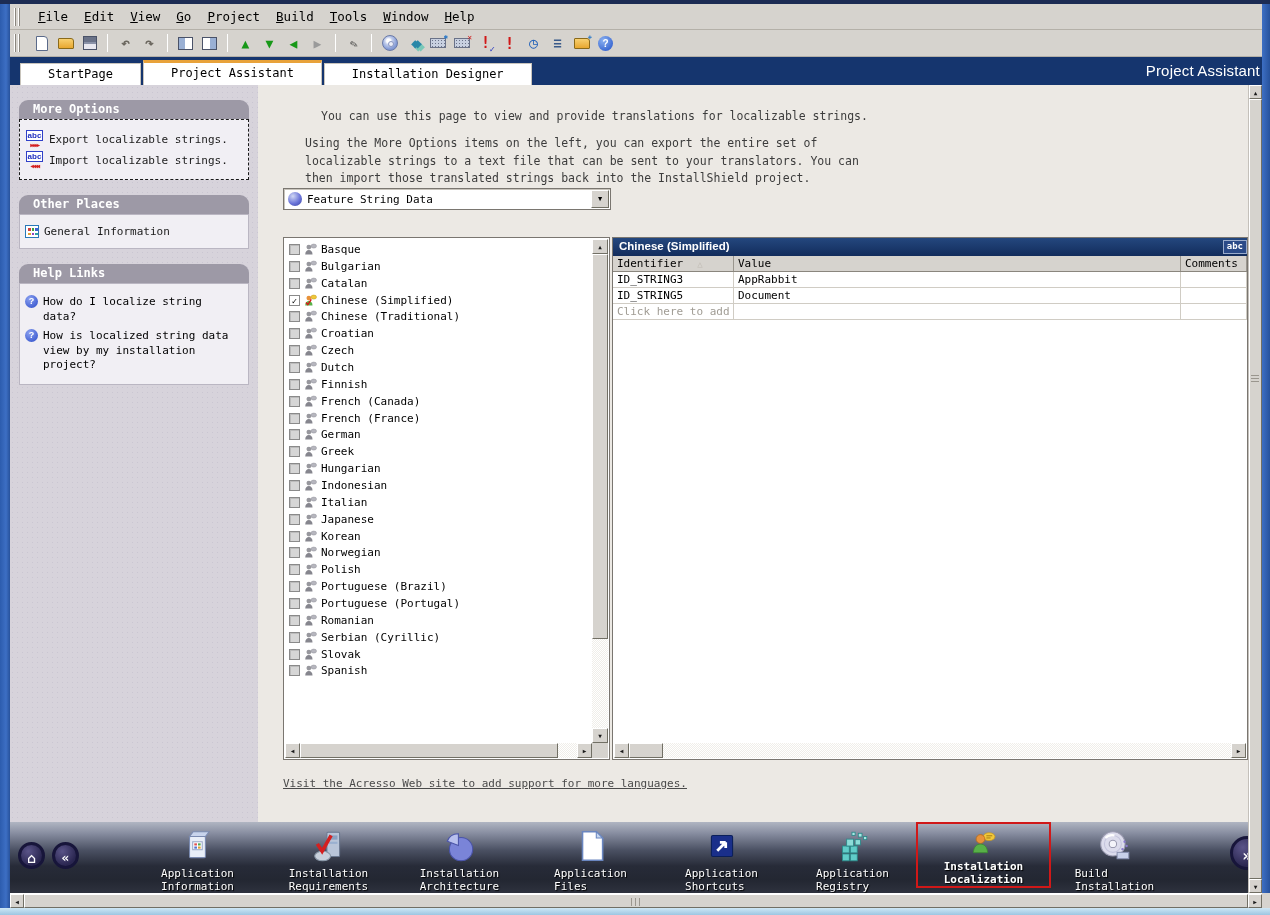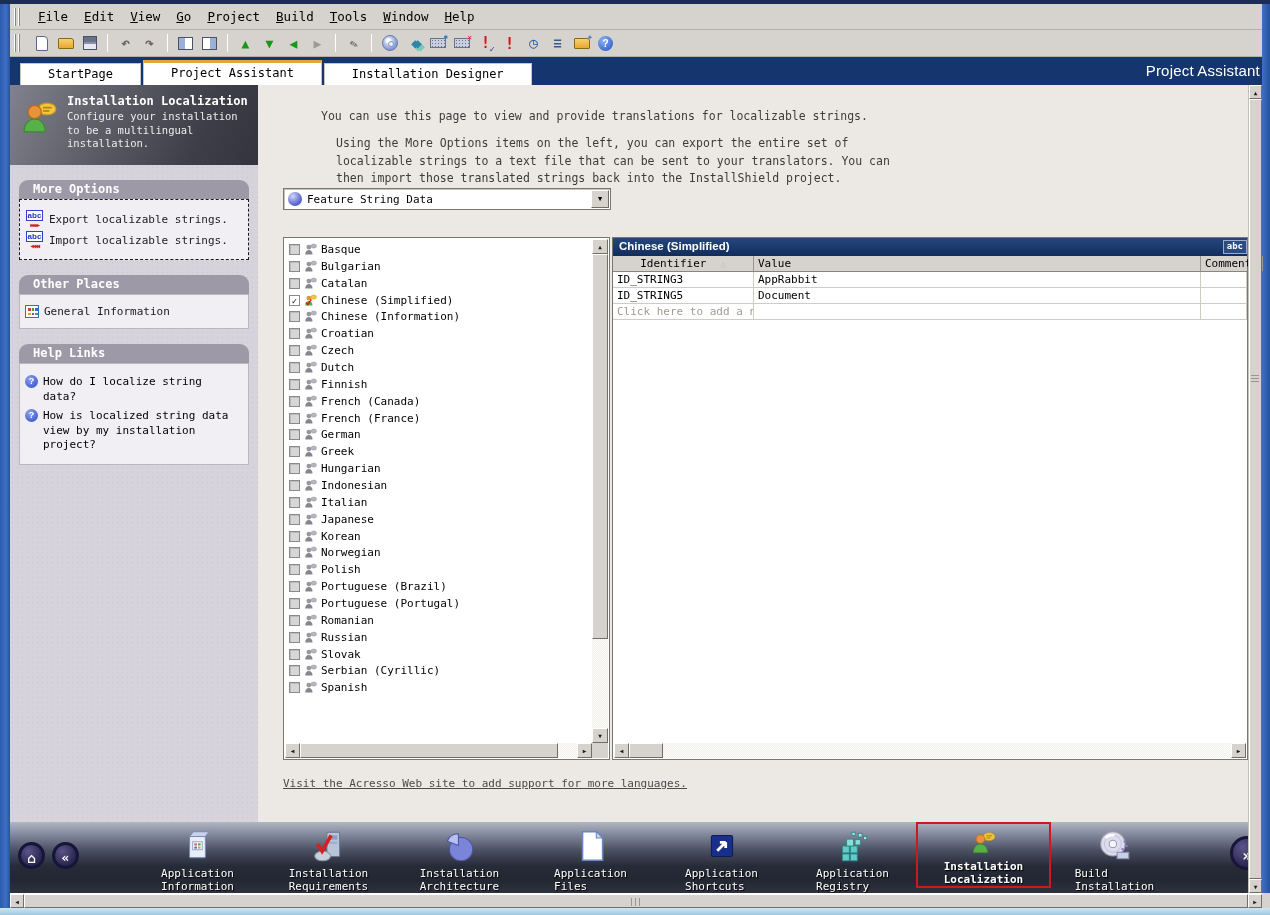--- a/index.html
+++ b/index.html
@@ -93,21 +93,21 @@
   .help-ico { width:13px; height:13px; flex:none; border-radius:50%; text-align:center;
               background:radial-gradient(circle at 35% 30%,#8aa0f0,#2a4ac8);
               color:#fff; font:bold 9px/13px "Liberation Sans",sans-serif; }
   .hl-item { display:flex; gap:5px; margin:4px 0; font-size:11px; line-height:1.35; cursor:pointer; }
   .hl-item span { max-width:186px; }
 
   
   .content { position:absolute; left:248px; top:0; width:990px; height:100%;padding-left:40px; }
   .intro { font-size:11.5px; line-height:1.5; color:#3c3c3c; width:580px; }
   .intro.first { margin:23px 0 10px 23px; }
-  .intro.second { margin:0 0 0 38px; }
+  .intro.second { margin:0 0 0 7px; }
 
   .dropdown { position:absolute; left:25px; top:103px; width:328px; height:22px; background:#fff;
               border:1px solid #7a7670; box-shadow:inset 1px 1px 0 #c8c4bc;
               display:flex; align-items:center; gap:5px; padding-left:4px; font-size:11px; cursor:pointer; }
   .dd-icon { width:14px; height:14px; border-radius:50%; flex:none;
              background:radial-gradient(circle at 35% 30%,#d0d8f4,#6a74d8 55%,#3640a0); }
   .dd-btn { margin-left:auto; width:18px; height:18px; margin-right:1px; background:#d6d3ce;
             border:1px solid; border-color:#fff #716f64 #716f64 #fff; font-size:7px; color:#000;
             display:flex; align-items:center; justify-content:center; }
 
@@ -141,21 +141,21 @@
 
   
   .strtable { position:absolute; left:354px; top:152px; width:636px; height:523px; background:#fff; border:1px solid #7a7670; }
   .st-title { height:18px; background:linear-gradient(#24477e,#122c5c); color:#fff; position:relative;
               font:bold 11.5px/17px "Liberation Sans",sans-serif; padding:0 6px; }
   .abc-btn { position:absolute; right:0; top:2px; background:#2a4a88; border:1px solid #9aaccc; color:#fff;
              font:bold 9px/11px "DejaVu Sans Mono",monospace; padding:0 3px 1px; cursor:pointer; }
   .st-cols { display:flex; height:16px; background:#d6d3ce; border-bottom:1px solid #8a867e; font-size:11px; }
   .st-cols .hc { border-right:1px solid #9a968e; padding:0 4px; display:flex; align-items:center; }
   .hc .tri { color:#c0bcb4; font-size:9px; margin-left:14px; }
-  .c1 { width:141px; flex:none;justify-content:center; } .c2 { width:447px; flex:none; } .c3 { flex:1;text-align:right; }
+  .c1 { width:121px; flex:none; } .c2 { width:447px; flex:none; } .c3 { flex:1;text-align:right; }
   .st-row { display:flex; height:16px; font-size:11px; }
   .st-row .cell { border-right:1px solid #d0ccc4; border-bottom:1px solid #d0ccc4; padding:1px 4px; overflow:hidden; white-space:nowrap; }
   .st-row.add .cell.c1 { color:#a09c94; cursor:pointer; }
   .strtable .hsb2 { position:absolute; left:1px; right:1px; bottom:1px; height:15px; }
   .hsb2 .left  { position:absolute; left:0; top:0; bottom:0; width:15px; }
   .hsb2 .right { position:absolute; right:0; top:0; bottom:0; width:15px; }
   .hsb2 .sthumb { top:0; bottom:0; left:15px; width:34px; }
 
   .footer-link { position:absolute; left:25px; top:692px; font-size:11px; color:#4a4a4a;
                  text-decoration:underline; cursor:pointer; }
@@ -281,33 +281,20 @@
       <div class="tab">StartPage</div>
       <div class="tab active">Project Assistant</div>
       <div class="tab">Installation Designer</div>
     </div>
   <div class="view-title">Project Assistant</div>
 </div>
 
 <div class="workspace">
 
   <aside class="sidebar">
-    <div class="sb-header">
-      <svg width="40" height="42" viewBox="0 0 34 34">
-        <ellipse cx="23" cy="8.5" rx="7.5" ry="5" fill="#f2c83a" stroke="#c89820"></ellipse>
-        <rect x="19.5" y="6.6" width="7.5" height="1.5" fill="#b08818"></rect>
-        <rect x="19.5" y="9.4" width="5.5" height="1.5" fill="#b08818"></rect>
-        <circle cx="12.5" cy="11" r="5.6" fill="#e8923a" stroke="#b86a1a"></circle>
-        <path d="M3.5 28 c0-7 4-11 9-11 s9 4 9 11 z" fill="#58b048" stroke="#3a8830"></path>
-      </svg>
-      <div>
-        <div class="sb-title-txt">Installation Localization</div>
-        <div class="sb-desc-txt">Configure your installation to be a multilingual installation.</div>
-      </div>
-    </div>
 
     <section class="sb-section">
       <div class="sb-cap">More Options</div>
       <div class="sb-box dashed" id="more-options-items">
           <div class="sb-item">
      <span class="abc-ico">
        <span class="abc-box">abc</span>
               <span class="abc-arrows">▶▶▶▶</span>
      </span>
             <span>Export localizable strings.</span>
@@ -403,21 +390,21 @@
     </svg>
             <span>Chinese (Simplified)</span>
           </div>
           <div class="lang-row">
      <span class="cb"></span>
      <svg width="13" height="13" viewBox="0 0 16 16">
       <ellipse cx="12" cy="3.8" rx="3.4" ry="2.5" fill="#b6b6be" stroke="#92929a" stroke-width="0.6"></ellipse>
       <circle cx="6" cy="5" r="3" fill="#98989e"></circle>
       <path d="M1.5 14 c0-3.4 2-5.4 4.5-5.4 s4.5 2 4.5 5.4 z" fill="#86868e"></path>
     </svg>
-            <span>Chinese (Information)</span>
+            <span>Chinese (Traditional)</span>
           </div>
           <div class="lang-row">
      <span class="cb"></span>
      <svg width="13" height="13" viewBox="0 0 16 16">
       <ellipse cx="12" cy="3.8" rx="3.4" ry="2.5" fill="#b6b6be" stroke="#92929a" stroke-width="0.6"></ellipse>
       <circle cx="6" cy="5" r="3" fill="#98989e"></circle>
       <path d="M1.5 14 c0-3.4 2-5.4 4.5-5.4 s4.5 2 4.5 5.4 z" fill="#86868e"></path>
     </svg>
             <span>Croatian</span>
           </div>
@@ -574,39 +561,30 @@
     </svg>
             <span>Romanian</span>
           </div>
           <div class="lang-row">
      <span class="cb"></span>
      <svg width="13" height="13" viewBox="0 0 16 16">
       <ellipse cx="12" cy="3.8" rx="3.4" ry="2.5" fill="#b6b6be" stroke="#92929a" stroke-width="0.6"></ellipse>
       <circle cx="6" cy="5" r="3" fill="#98989e"></circle>
       <path d="M1.5 14 c0-3.4 2-5.4 4.5-5.4 s4.5 2 4.5 5.4 z" fill="#86868e"></path>
     </svg>
-            <span>Russian</span>
+            <span>Serbian (Cyrillic)</span>
           </div>
           <div class="lang-row">
      <span class="cb"></span>
      <svg width="13" height="13" viewBox="0 0 16 16">
       <ellipse cx="12" cy="3.8" rx="3.4" ry="2.5" fill="#b6b6be" stroke="#92929a" stroke-width="0.6"></ellipse>
       <circle cx="6" cy="5" r="3" fill="#98989e"></circle>
       <path d="M1.5 14 c0-3.4 2-5.4 4.5-5.4 s4.5 2 4.5 5.4 z" fill="#86868e"></path>
     </svg>
             <span>Slovak</span>
-          </div>
-          <div class="lang-row">
-     <span class="cb"></span>
-     <svg width="13" height="13" viewBox="0 0 16 16">
-      <ellipse cx="12" cy="3.8" rx="3.4" ry="2.5" fill="#b6b6be" stroke="#92929a" stroke-width="0.6"></ellipse>
-      <circle cx="6" cy="5" r="3" fill="#98989e"></circle>
-      <path d="M1.5 14 c0-3.4 2-5.4 4.5-5.4 s4.5 2 4.5 5.4 z" fill="#86868e"></path>
-    </svg>
-            <span>Serbian (Cyrillic)</span>
           </div>
           <div class="lang-row">
      <span class="cb"></span>
      <svg width="13" height="13" viewBox="0 0 16 16">
       <ellipse cx="12" cy="3.8" rx="3.4" ry="2.5" fill="#b6b6be" stroke="#92929a" stroke-width="0.6"></ellipse>
       <circle cx="6" cy="5" r="3" fill="#98989e"></circle>
       <path d="M1.5 14 c0-3.4 2-5.4 4.5-5.4 s4.5 2 4.5 5.4 z" fill="#86868e"></path>
     </svg>
             <span>Spanish</span>
           </div>

